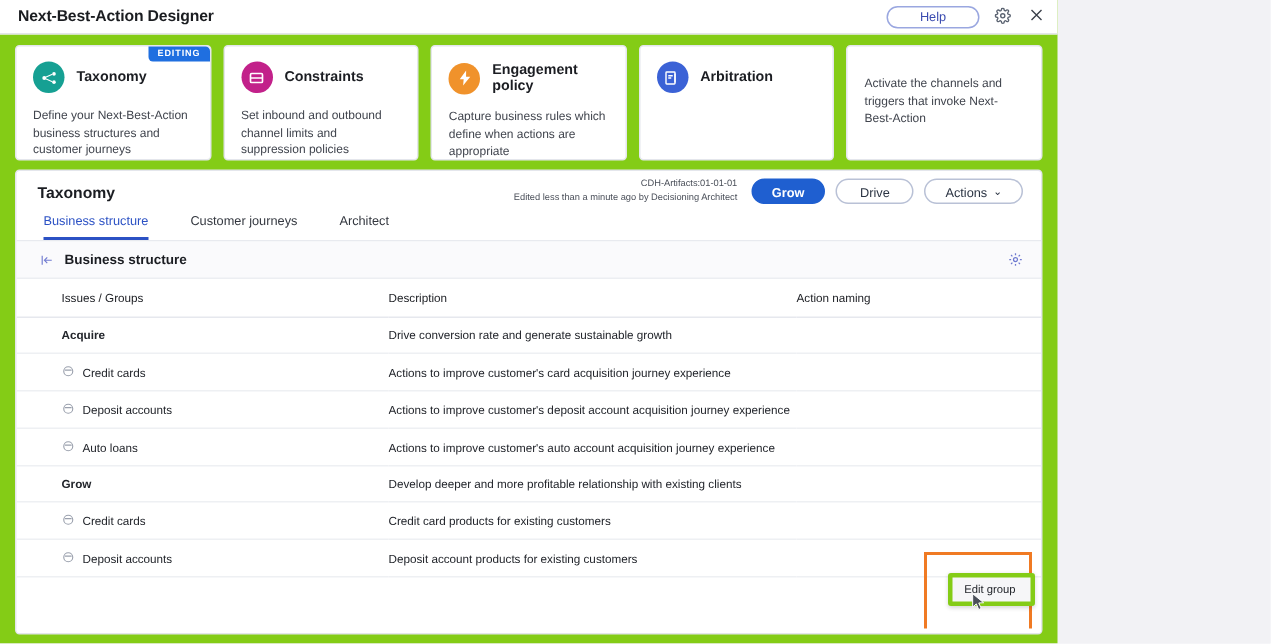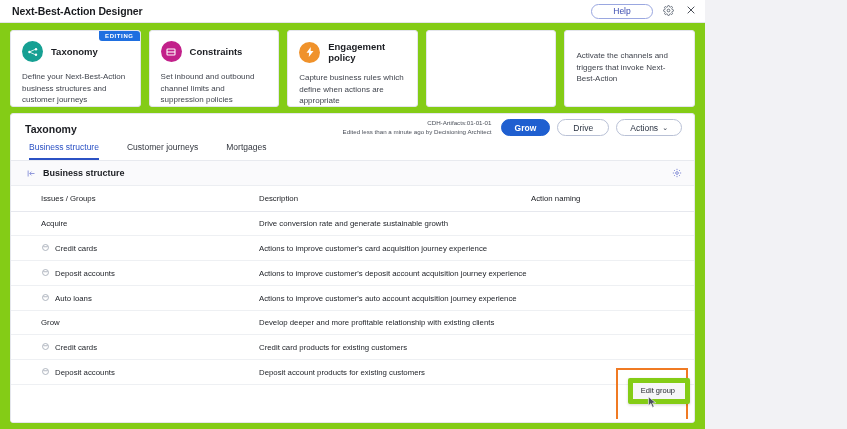--- a/index.html
+++ b/index.html
@@ -122,21 +122,21 @@
   .col-naming { width: 210px; }
   .col-menu { width: 40px; }
   tbody td {
     font-size: 7.8px; color: #22252b;
     padding: 7px 4px 7px 0;
     border-bottom: 1px solid #eef0f3;
     background: #fff;
     overflow: hidden; white-space: nowrap; text-overflow: ellipsis;
   }
   td.c-issues { padding-left: 30px; }
-  tr.group td.c-issues { font-weight: normal; }
+  tr.group td.c-issues { font-weight: bold; }
   .row-ic {
     display: inline-block; width: 9px; height: 9px; margin-right: 5px;
     vertical-align: -1px;
   }
   .dots {
     display: flex; flex-direction: column; gap: 1.5px; align-items: center;
     cursor: pointer;
   }
   .dots i { width: 2px; height: 2px; background: #6f7ad0; border-radius: 50%; display:block; }
   td.c-menu { text-align: center; padding-right: 18px; }
@@ -145,21 +145,21 @@
   .edit-pop-wrap {
     position: absolute; right: 6px; bottom: 0px;
     width: 72px; height: 54px;
     border: 2px solid #f07a23;
     background: transparent;
     pointer-events: none;
   }
   .edit-pop {
     position: absolute; right: 4px; bottom: 18px;
     background: #f6f6f8;
-    border: 5px solid #84cc16;
+    border: 3px solid #84cc16;
     border-radius: 2px;
     box-shadow: 0 1px 3px rgba(0,0,0,.16);
     padding: 3px 10px 4px 8px;
     font-size: 7.5px; color: #23262c;
     pointer-events: auto;
     cursor: pointer;
   }
   .cursor {
     position: absolute; right: 36px; bottom: 14px;
     width: 11px; height: 13px; pointer-events: none;
@@ -230,20 +230,30 @@
           <svg width="12" height="12" viewBox="0 0 24 24" fill="#ffffff">
             <path d="M13.5 2 L5 13.5h5.2L9.5 22 19 10.2h-5.6z"></path>
           </svg>
         </div>
         <div class="card-title">Engagement policy</div>
       </div>
       <div class="card-desc">Capture business rules which define when actions are appropriate</div>
     </div>
 
     <div class="card">
+      <div class="card-head">
+        <div class="card-ic" style="background:#3b62d6">
+          <svg width="12" height="12" viewBox="0 0 24 24" fill="none" stroke="#ffffff" stroke-width="1.9">
+            <rect x="4" y="4" width="12" height="16" rx="1"></rect>
+              <path d="M16 6v12"></path>
+              <path d="M7 9h6M7 12h4"></path>
+          </svg>
+        </div>
+        <div class="card-title">Arbitration</div>
+      </div>
     </div>
 
     <div class="card">
       <div class="card-desc">Activate the channels and triggers that invoke Next-Best-Action</div>
     </div>
   </div>
 
   <div class="panel">
 
     <div class="panel-top">
@@ -260,21 +270,21 @@
           <span>Actions</span>
           <span class="cv">⌄</span>
         </div>
       </div>
     </div>
 
     <div class="tabs-rule">
       <div class="tabs">
         <div class="tab active">Business structure</div>
         <div class="tab">Customer journeys</div>
-        <div class="tab">Mortgages</div>
+        <div class="tab">Architect</div>
       </div>
     </div>
 
     <div class="bs-head">
       <span style="display:flex">
         <svg width="9" height="9" viewBox="0 0 24 24" fill="none" stroke="#6f7ad0" stroke-width="2">
           <path d="M3 4v16"></path>
             <path d="M20 12H8"></path>
             <path d="M12 7l-5 5 5 5"></path>
         </svg>

